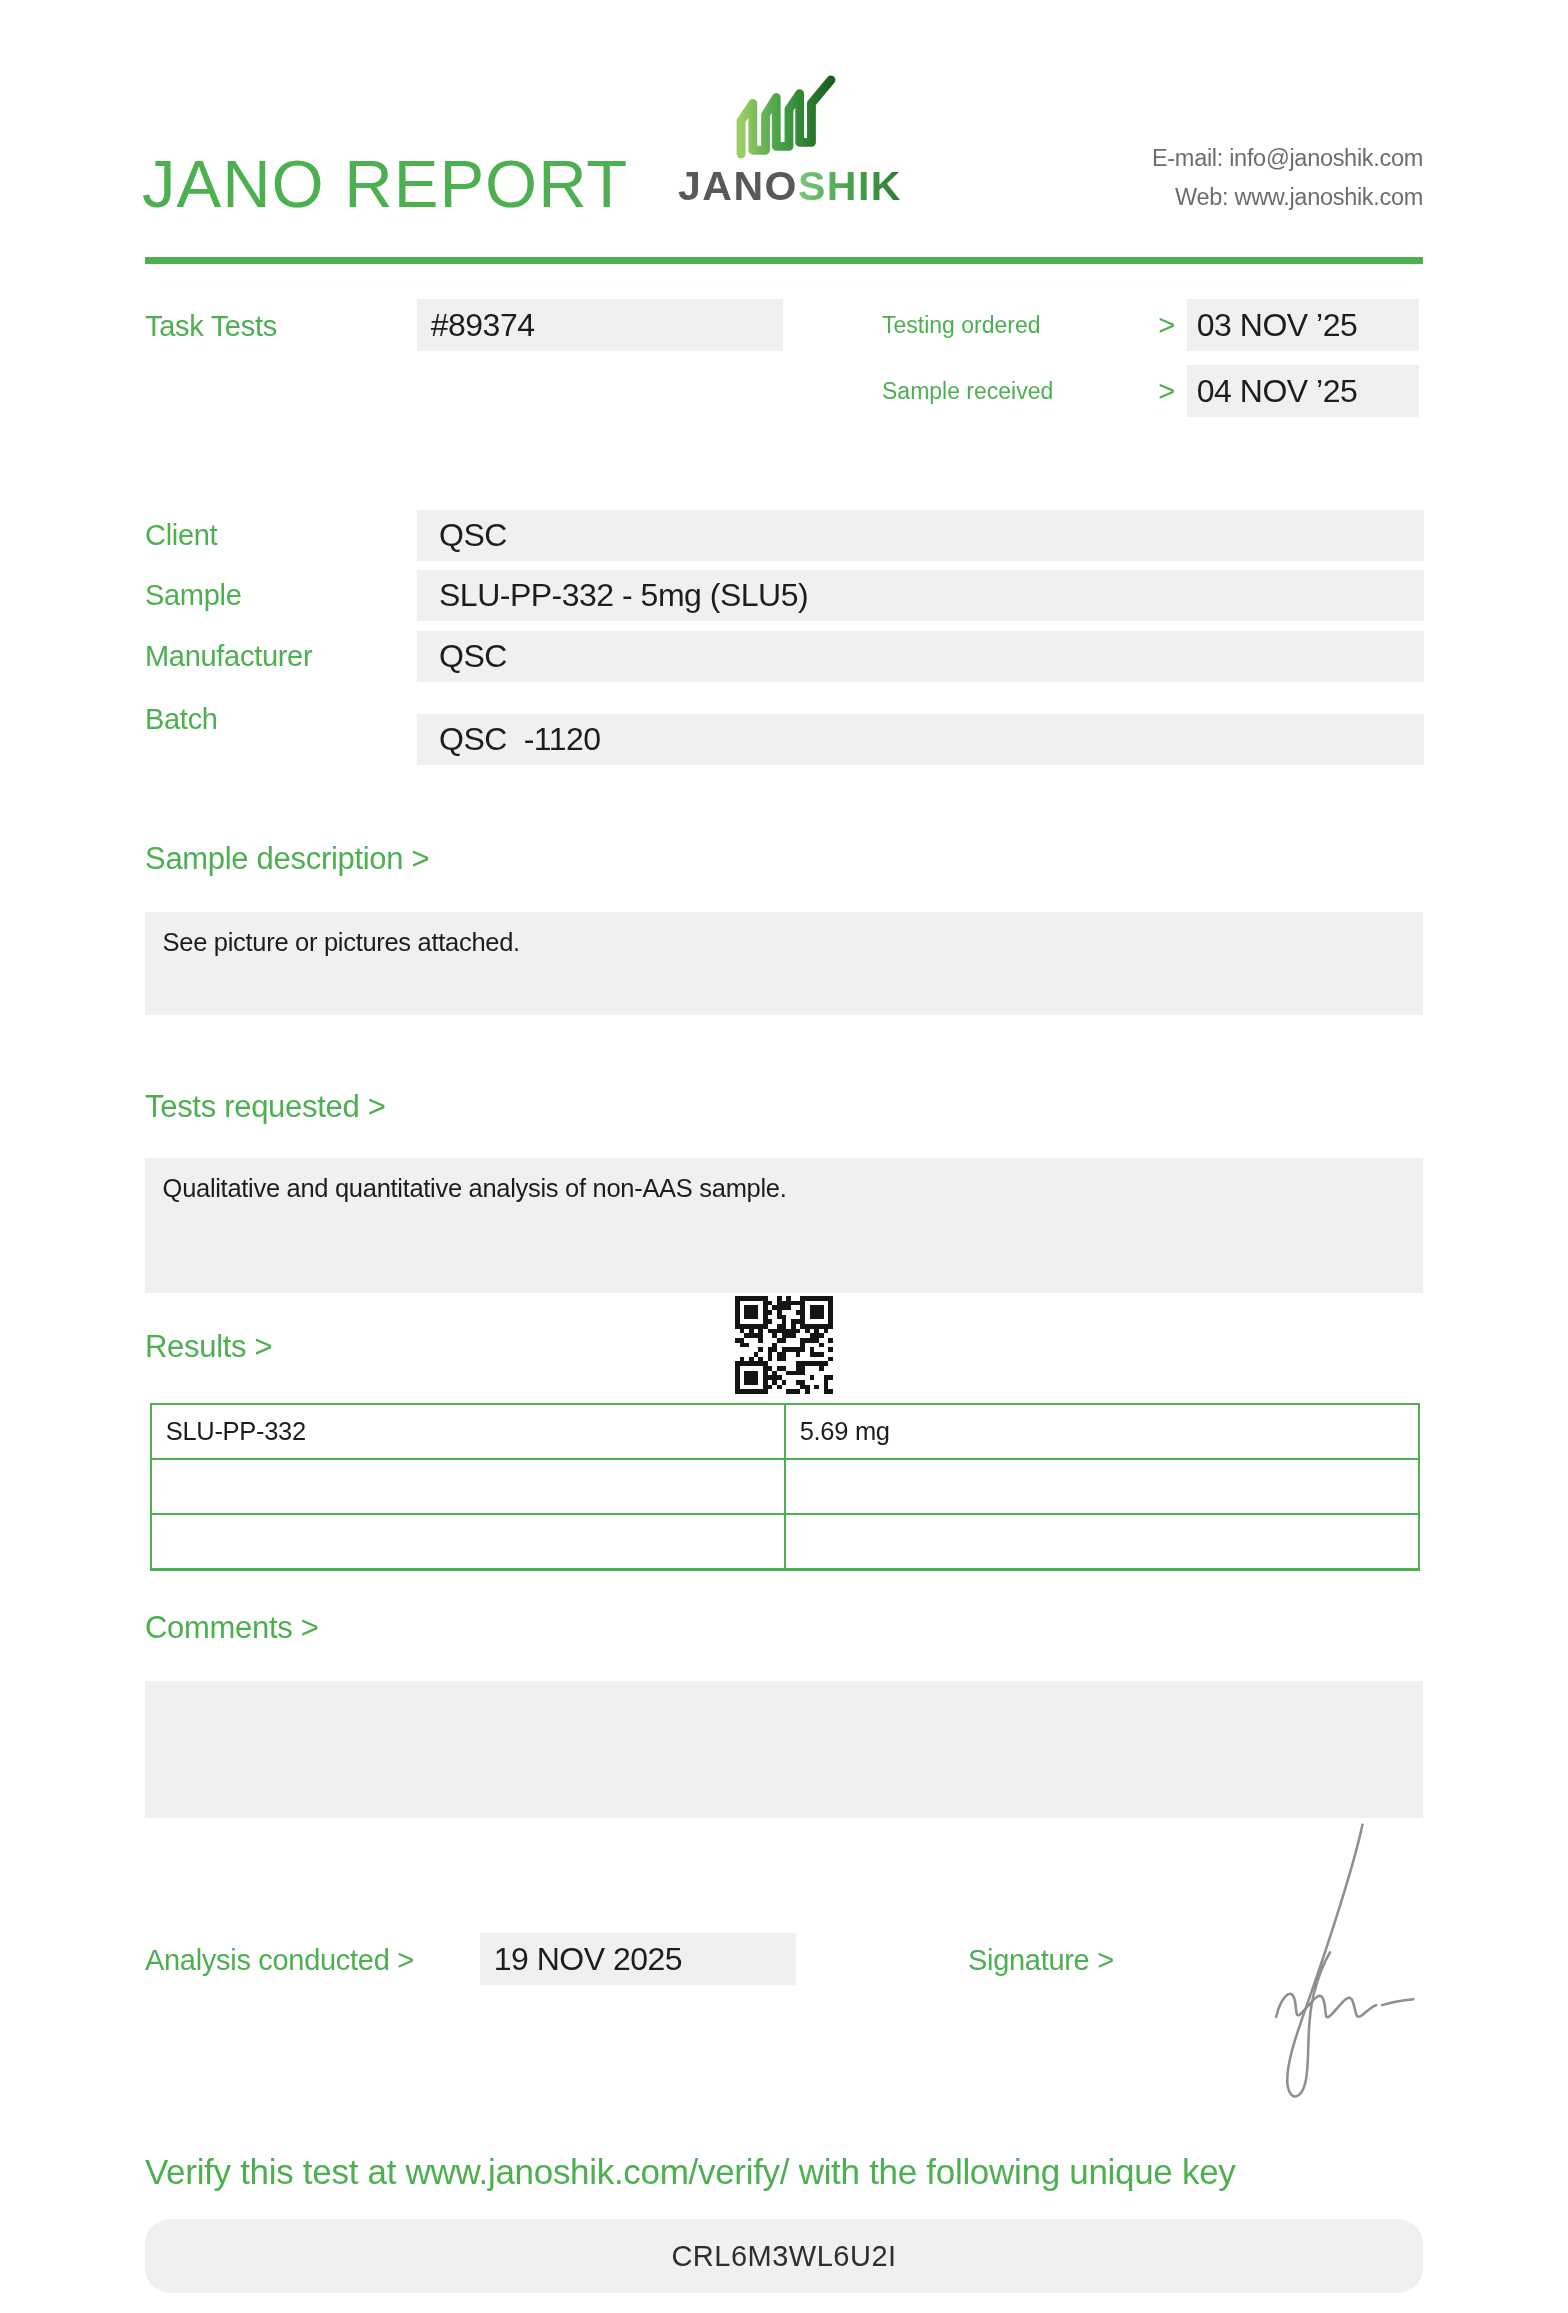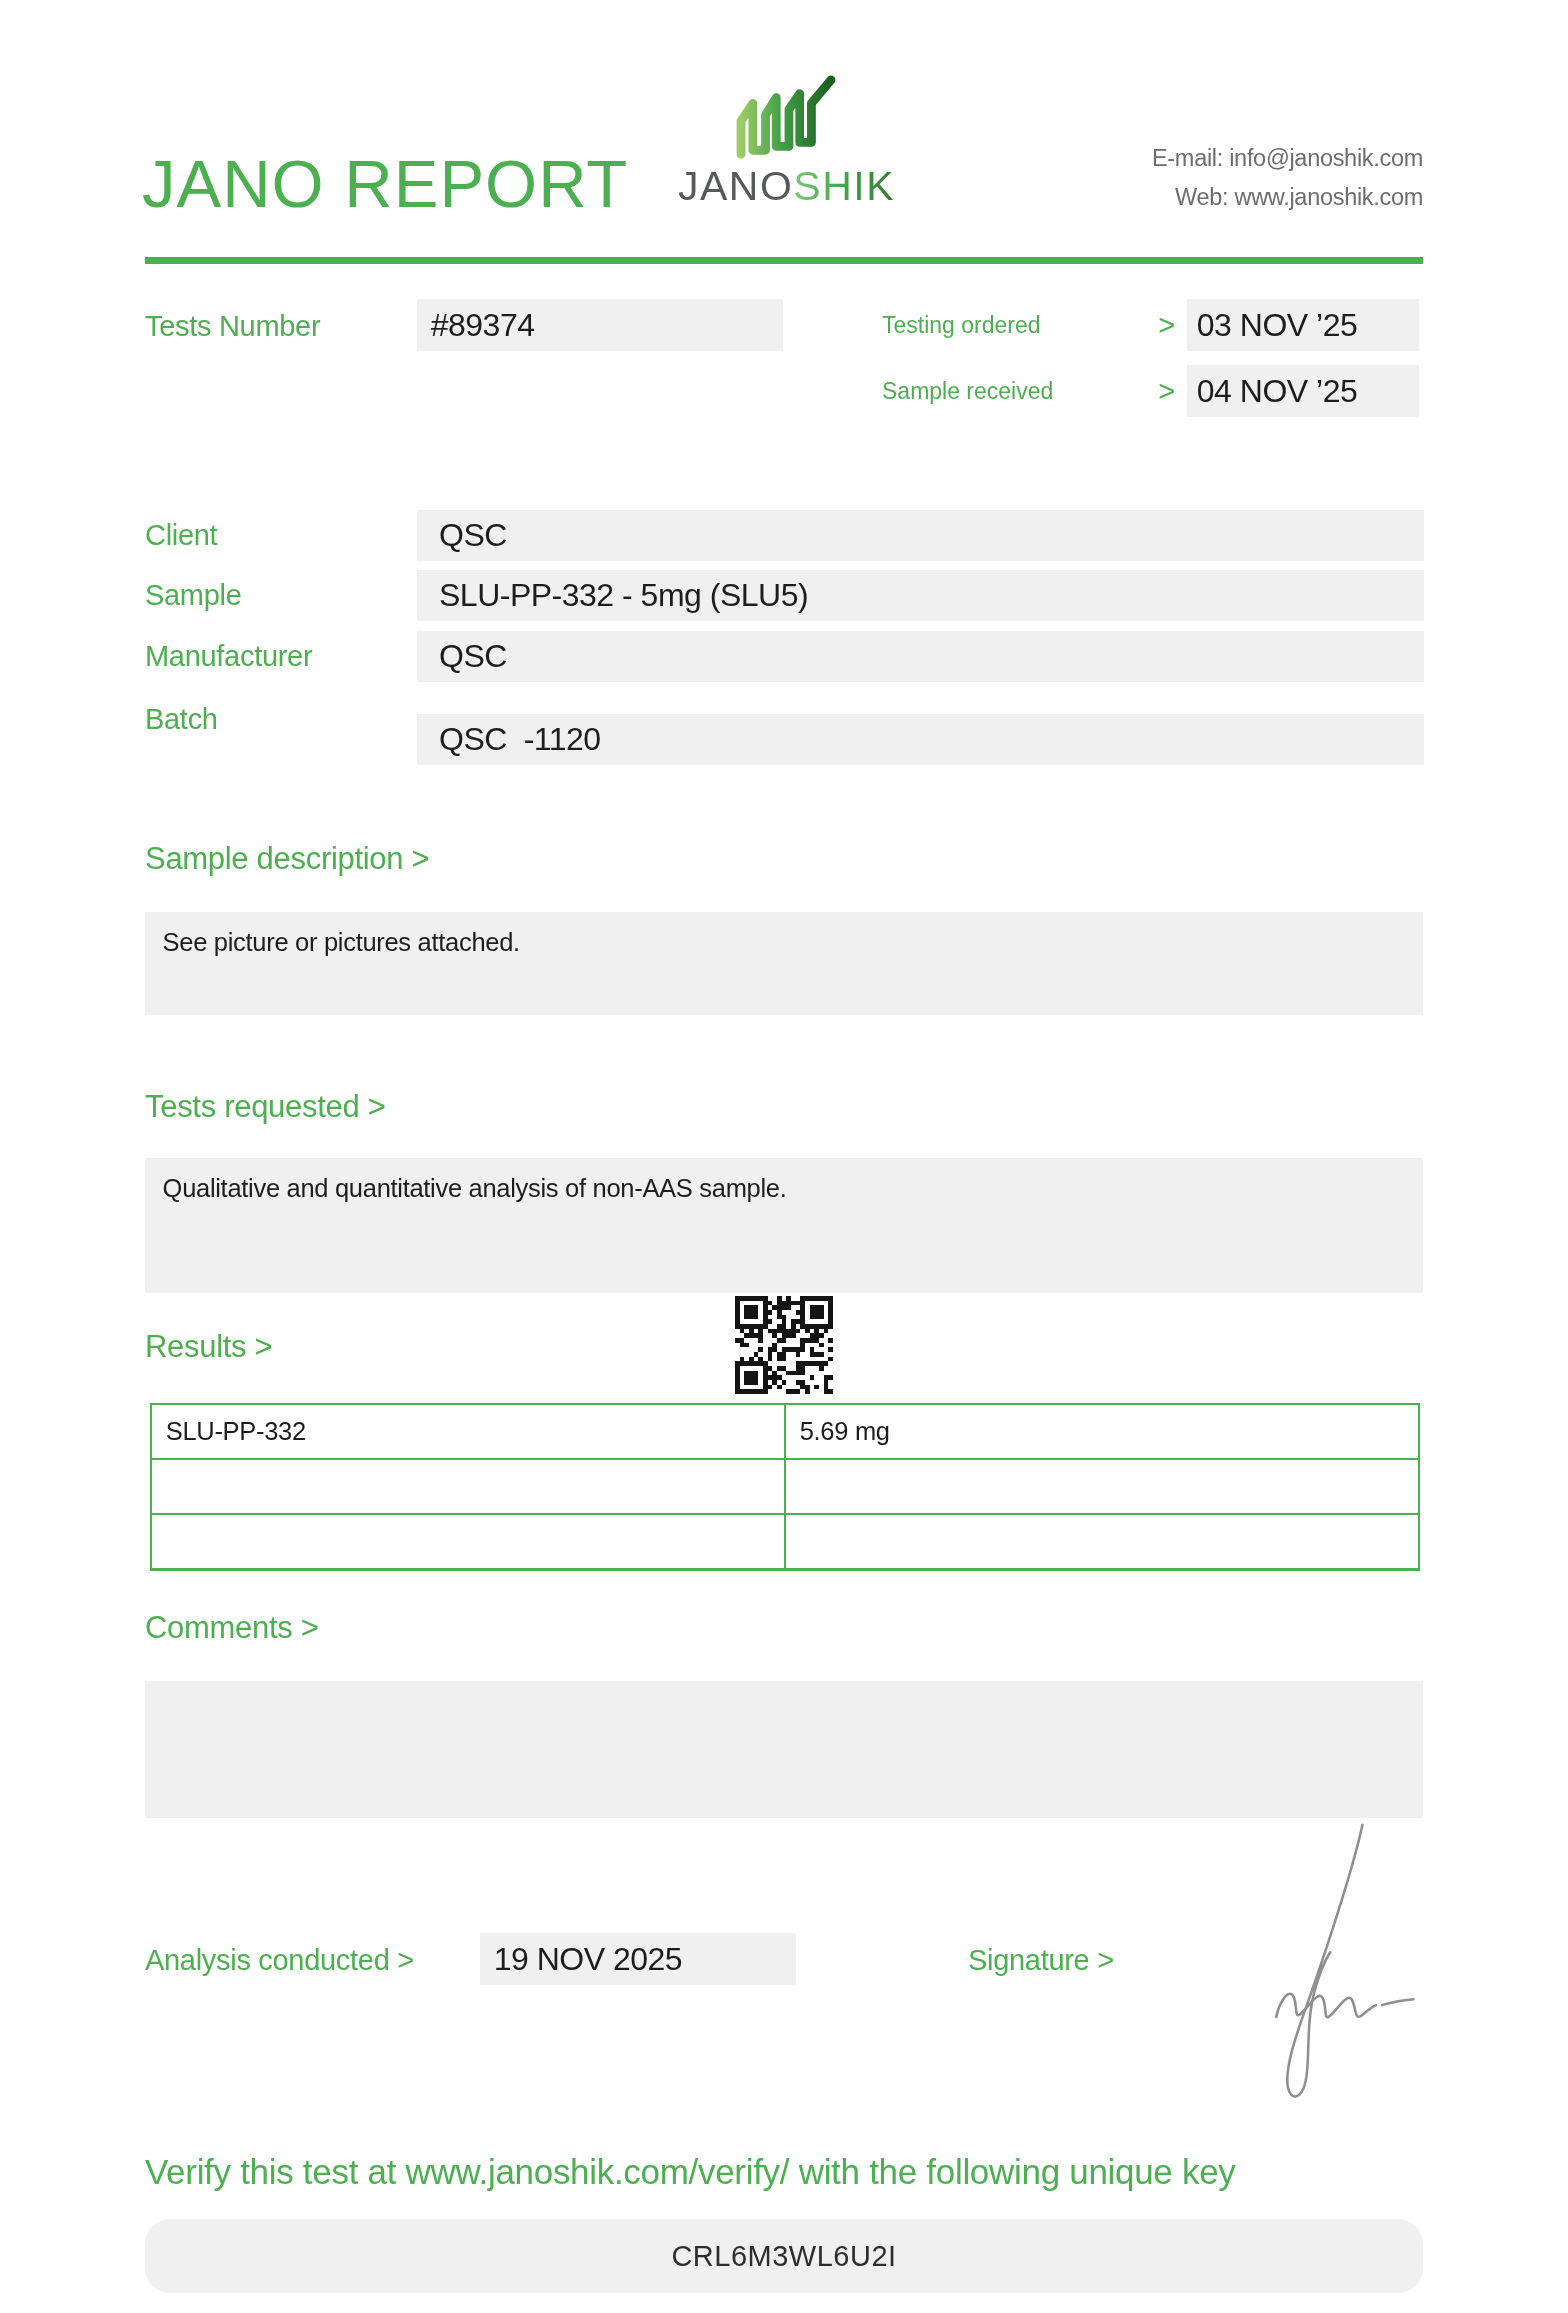--- a/index.html
+++ b/index.html
@@ -12,21 +12,21 @@
   .abs { position:absolute; }
   .box { background:#f0f0f0; }
   .label { font-size:29px; color:#4caf50; letter-spacing:-0.3px; }
   .value { font-size:32px; color:#1d1d1d; letter-spacing:-0.5px; white-space:pre-wrap; }
   .heading { font-size:31px; color:#4caf50; letter-spacing:-0.3px; }
   .body-text { font-size:25.5px; color:#1d1d1d; letter-spacing:-0.3px; }
 
   
   .title { left:142px; top:145px; font-size:67px; color:#4caf50; letter-spacing:1px; font-weight:400; }
   .logo-icon { left:733px; top:74px; width:108px; height:86px; }
-  .logo-text { left:678px; top:163px; font-size:41px; font-weight:400; letter-spacing:1.5px; color:#58595b; }
+  .logo-text { left:678px; top:163px; font-size:41px; font-weight:700; letter-spacing:1.5px; color:#58595b; }
   .logo-text .shik {
     background:linear-gradient(90deg,#7cc67e 0%,#43a047 55%,#2e7d32 100%);
     -webkit-background-clip:text; background-clip:text; color:transparent;
   }
   .contact { right:145px; top:139px; text-align:right; font-size:23.5px; color:#6d6d6d; line-height:39px; letter-spacing:-0.3px; }
   .rule { left:145px; top:257px; width:1278px; height:6.9px; background:#4caf50; }
 
   
   .task-label { left:145px; top:310px; }
   .task-box { left:417px; top:299px; width:366px; height:52px; display:flex; align-items:center; padding-left:13.7px; }
@@ -80,21 +80,21 @@
     <span>JANO</span><span class="shik">SHIK</span>
   </div>
 
   <div class="abs contact">
     <div>E-mail: info@janoshik.com</div>
     <div>Web: www.janoshik.com</div>
   </div>
 
   <div class="abs rule"></div>
 
-  <div class="abs label task-label">Tests Number</div>
+  <div class="abs label task-label">Task Tests</div>
   <div class="abs box task-box">
     <span class="value">#89374</span>
   </div>
 
   <div class="abs date-row" style="top:299px;">
     <span class="dlabel">Testing ordered</span>
     <span class="darrow">&gt;</span>
     <span class="dbox">
         <span class="value">03 NOV ’25</span>
       </span>

